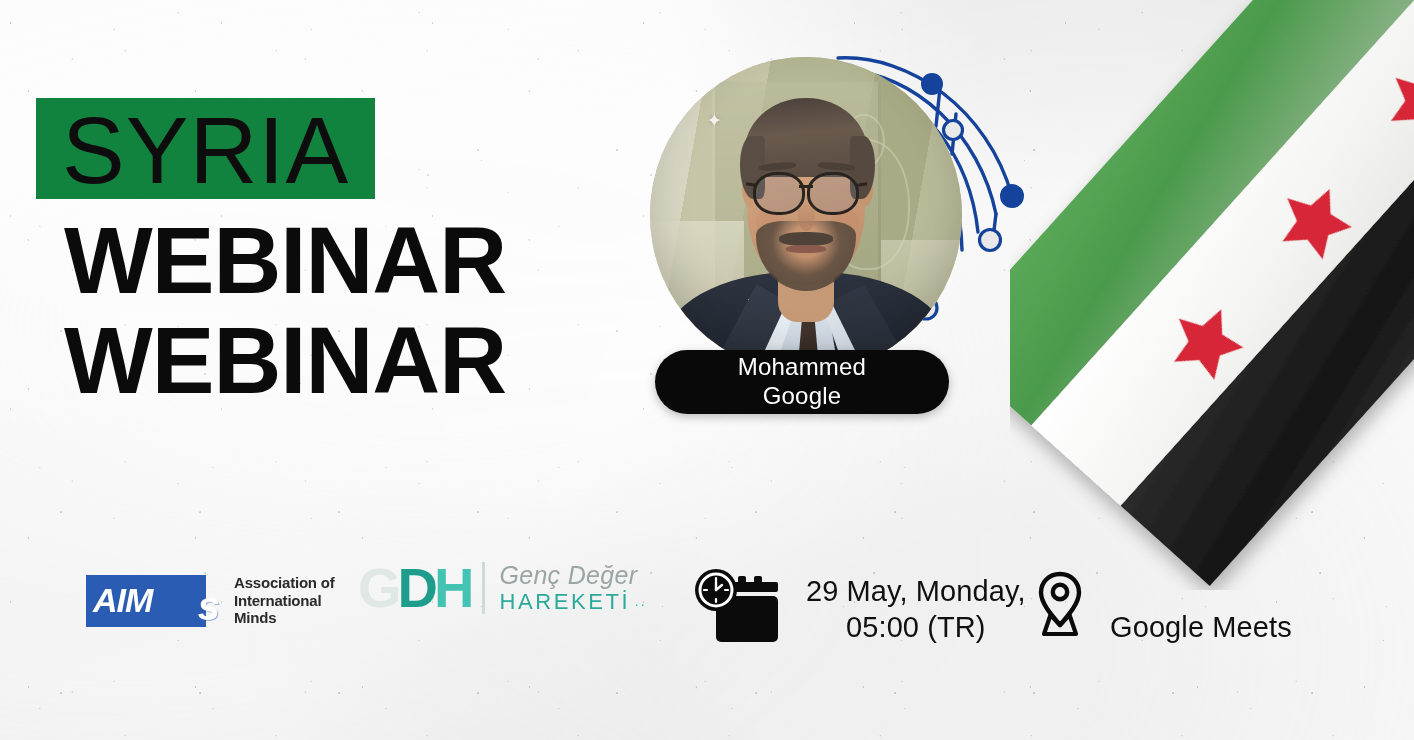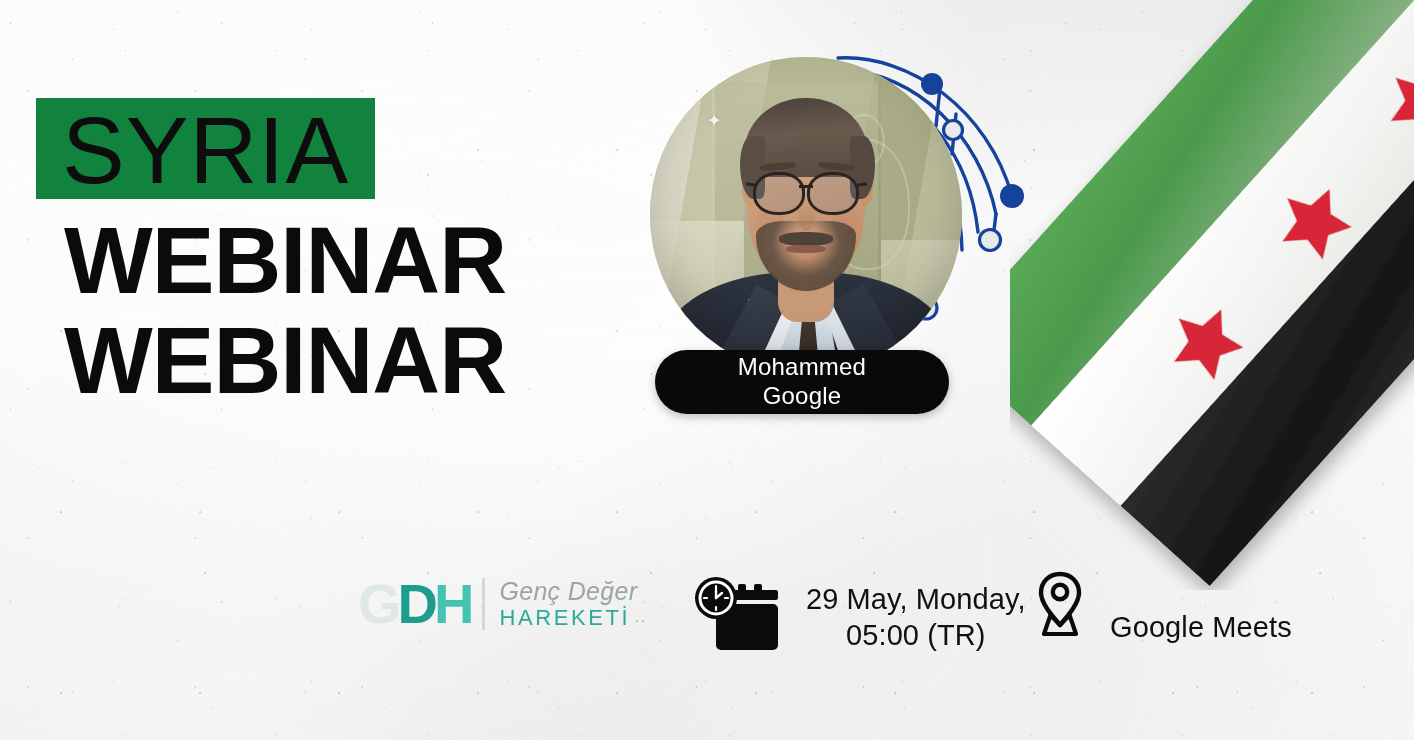--- a/index.html
+++ b/index.html
@@ -261,41 +261,41 @@
     font-size:40px;font-weight:700;font-style:italic;color:#ffffff;
     text-shadow:1px 1px 0 rgba(43,92,179,.45);
   }
   .aims-sub{
     margin-left:28px;
     font-size:15px;line-height:1.18;font-weight:700;color:#2a2a2a;
     letter-spacing:-.2px;
     font-family:"Liberation Sans","DejaVu Sans",sans-serif;
   }
   
-  .gdh{position:absolute;left:358px;top:20px;display:flex;align-items:center;}
+  .gdh{position:absolute;left:358px;top:4px;display:flex;align-items:center;}
   .gdh-mark{
     font-size:56px;font-weight:700;letter-spacing:-4px;line-height:1;
     font-family:"Liberation Sans","DejaVu Sans",sans-serif;
   }
   .gdh-g{color:#dfe8e5;}
   .gdh-d{color:#1f9d8c;}
   .gdh-h{color:#45c3b2;}
   .gdh-divider{
     width:3px;height:52px;background:#cfd9d6;margin:0 14px 0 12px;
   }
   .gdh-text-top{
     font-size:25px;color:#9aa6a4;line-height:1.1;letter-spacing:.3px;font-style:italic;
   }
   .gdh-text-bot{
     font-size:22px;color:#2aab9a;font-weight:400;letter-spacing:2.6px;line-height:1.1;
   }
   .gdh-dots{display:inline-block;margin-left:4px;color:#45c3b2;font-size:15px;letter-spacing:1px;}
 
   
-  .date-block{position:absolute;left:692px;top:16px;display:flex;align-items:center;}
+  .date-block{position:absolute;left:692px;top:8px;display:flex;align-items:center;}
   .date-text{
     margin-left:22px;font-size:29px;line-height:1.25;color:#101010;
     text-align:center;letter-spacing:.1px;
   }
   
   .loc-block{position:absolute;left:1032px;top:12px;display:flex;align-items:flex-end;}
   .loc-text{margin-left:22px;font-size:29px;color:#101010;letter-spacing:.1px;}
 </style>
 </head>
 <body>
@@ -420,20 +420,31 @@
 
   <div class="name-pill">
     <span>
       <span>Mohammed</span><br>
       <span>Google</span>
     </span>
   </div>
 
   <div class="footer">
 
+    <div class="aims">
+      <div class="aims-badge">
+        <span class="aims-word">AIM</span>
+        <span class="aims-s">s</span>
+      </div>
+      <div class="aims-sub">
+        <div>Association of</div>
+        <div>International</div>
+        <div>Minds</div>
+      </div>
+    </div>
 
     <div class="gdh">
       <div class="gdh-mark"><span class="gdh-g">G</span><span class="gdh-d">D</span><span class="gdh-h">H</span></div>
       <div class="gdh-divider"></div>
       <div>
         <div class="gdh-text-top">Genç Değer</div>
         <div class="gdh-text-bot"><span>HAREKETİ</span><span class="gdh-dots">··</span></div>
       </div>
     </div>
 

